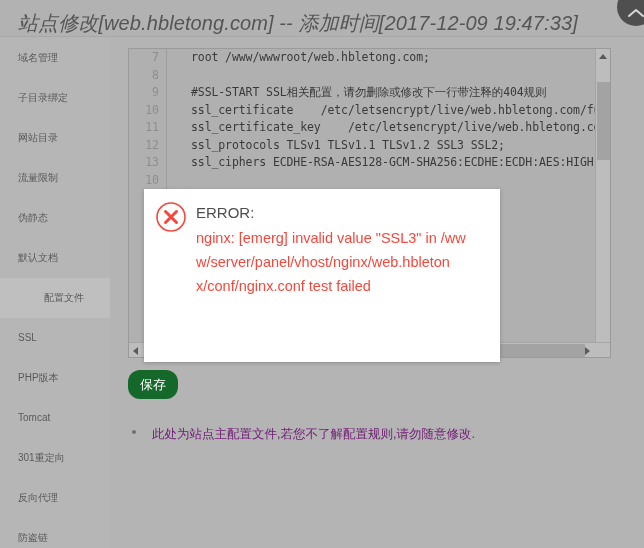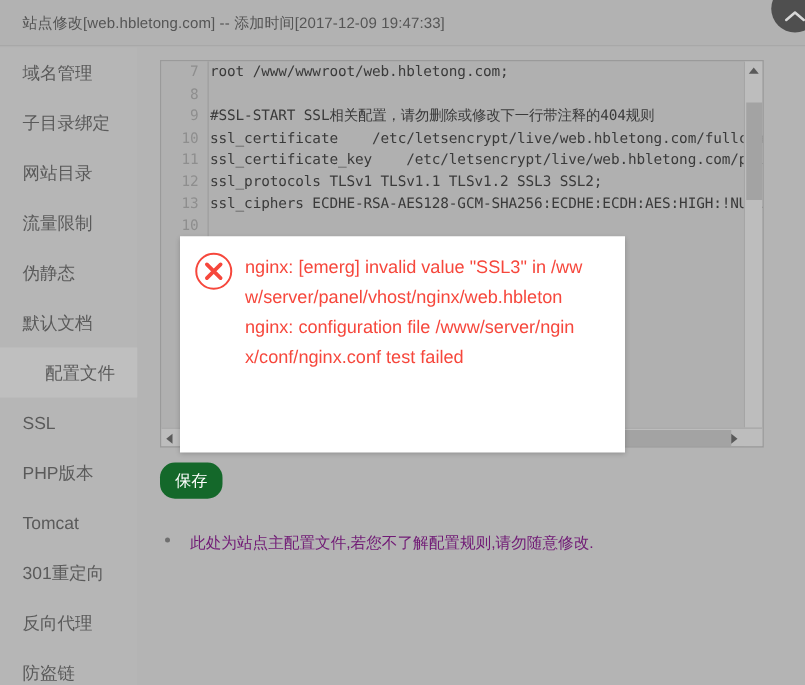--- a/index.html
+++ b/index.html
@@ -32,24 +32,25 @@
     width: 644px;
     height: 37px;
     background: #b2b2b2;
     border-bottom: 1px solid #a8a8a8;
     box-sizing: border-box;
   }
   #title-text {
     position: absolute;
     left: 18px;
     top: 10px;
-    font-size: 12px;
+    font-size: 20px;
     color: #555555;
     white-space: nowrap;
     letter-spacing: 0.1px;
+    font-style: italic;
   }
 
   
   #close-btn {
     position: absolute;
     right: -11px;
     top: -12px;
     width: 38px;
     height: 38px;
     border-radius: 50%;
@@ -69,21 +70,21 @@
     top: 38px;
     width: 110px;
     height: 510px;
     background: #b6b6b6;
   }
   .side-item {
     position: relative;
     height: 40px;
     line-height: 40px;
     padding-left: 18px;
-    font-size: 14px;
+    font-size: 10px;
     color: #5a5a5a;
     cursor: pointer;
     white-space: nowrap;
     box-sizing: border-box;
   }
   .side-item.active {
     background: #bfbfbf;
     text-align: center;
   }
 
@@ -131,21 +132,21 @@
     position: absolute;
     left: 39px;
     top: 0;
     right: 0;
     height: 100%;
     overflow: hidden;
   }
   .code-line {
     height: 17.5px;
     line-height: 17.5px;
-    padding-left: 0;
+    padding-left: 23px;
     font-family: "DejaVu Sans Mono", "Liberation Mono", monospace;
     font-size: 11.5px;
     color: #3a3a3a;
     white-space: pre;
     letter-spacing: -0.1px;
   }
 
   
   #ed-vscroll {
     position: absolute;
@@ -378,20 +379,20 @@
     </div>
 
   </div>
 
   <div id="error-dialog">
     <svg id="err-icon" viewBox="0 0 32 32">
       <circle cx="16" cy="16" r="14" fill="none" stroke="#f6473c" stroke-width="1.6"></circle>
       <path d="M10.5 10.5 L21.5 21.5 M21.5 10.5 L10.5 21.5" stroke="#f6473c" stroke-width="3" stroke-linecap="round"></path>
     </svg>
     <div id="err-body">
+      <div id="err-heading">ERROR:</div>
       <div class="err-line">nginx: [emerg] invalid value "SSL3" in /ww</div>
       <div class="err-line">w/server/panel/vhost/nginx/web.hbleton</div>
-      <div class="err-line">nginx: configuration file /www/server/ngin</div>
       <div class="err-line">x/conf/nginx.conf test failed</div>
     </div>
   </div>
 
 </div>
 
 </body></html>

